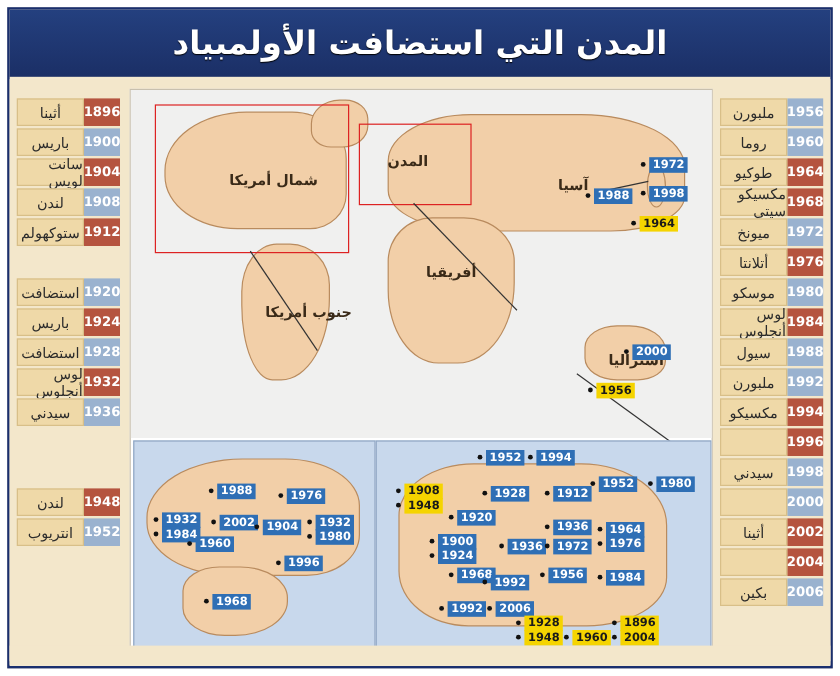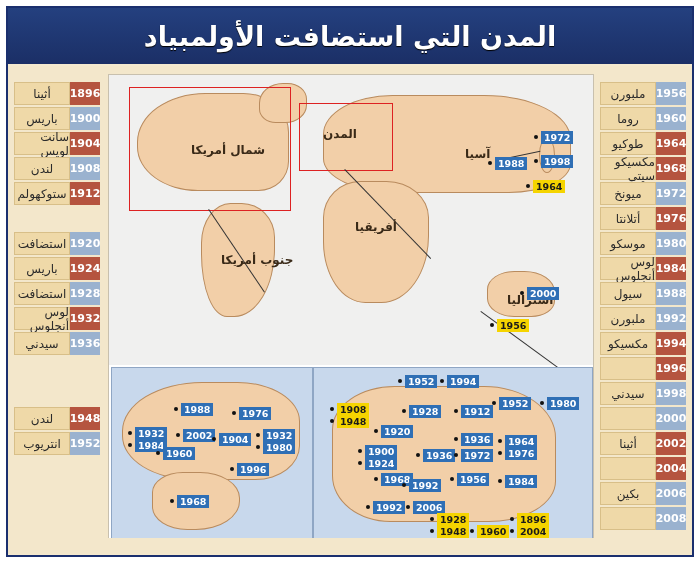--- a/index.html
+++ b/index.html
@@ -122,24 +122,20 @@
           <div class="yr" style="background: rgb(181, 84, 63);">2002</div>
           <div class="city">أثينا</div>
         </div>
         <div class="row">
           <div class="yr" style="background: rgb(181, 84, 63);">2004</div>
           <div class="city"></div>
         </div>
         <div class="row">
           <div class="yr" style="background: rgb(154, 178, 207);">2006</div>
           <div class="city">بكين</div>
-        </div>
-        <div class="row">
-          <div class="yr" style="background: rgb(154, 178, 207);">2008</div>
-          <div class="city"></div>
         </div>
       </div>
 
     <div class="col col-left" id="col-left">
         <div class="row">
           <div class="yr" style="background: rgb(181, 84, 63);">1896</div>
           <div class="city">أثينا</div>
         </div>
         <div class="row">
           <div class="yr" style="background: rgb(154, 178, 207);">1900</div>

